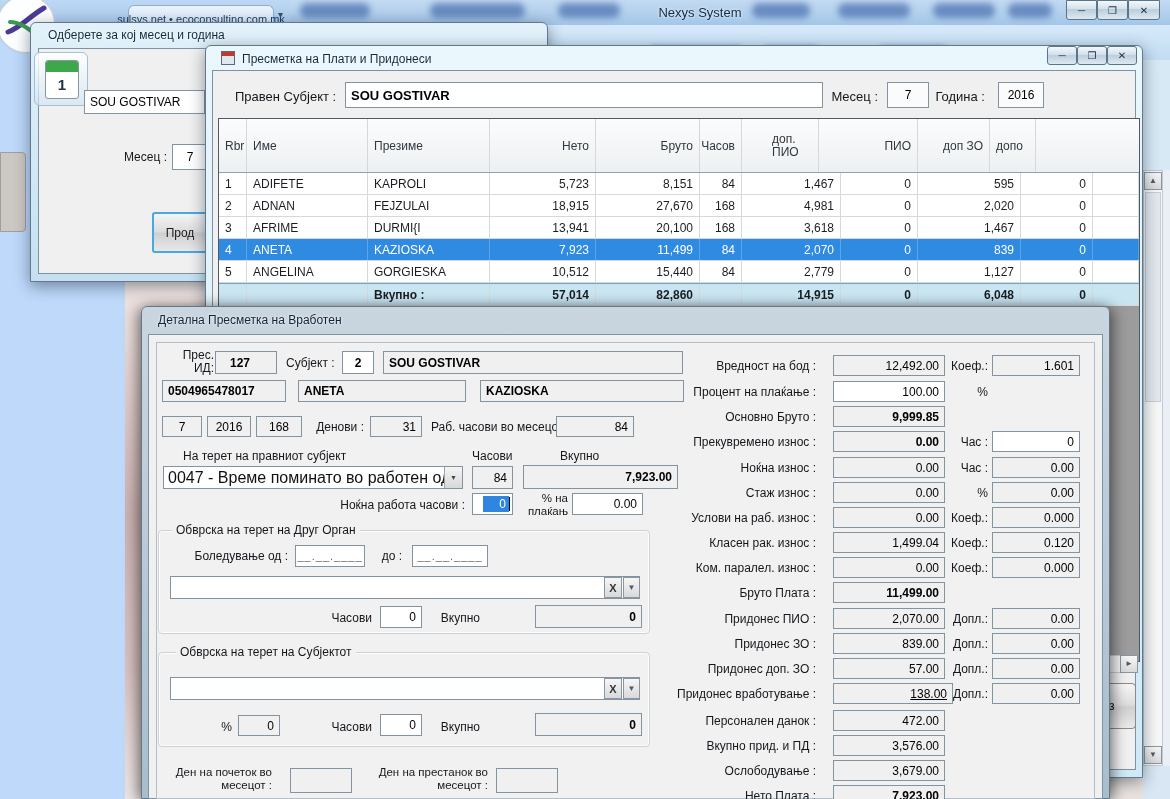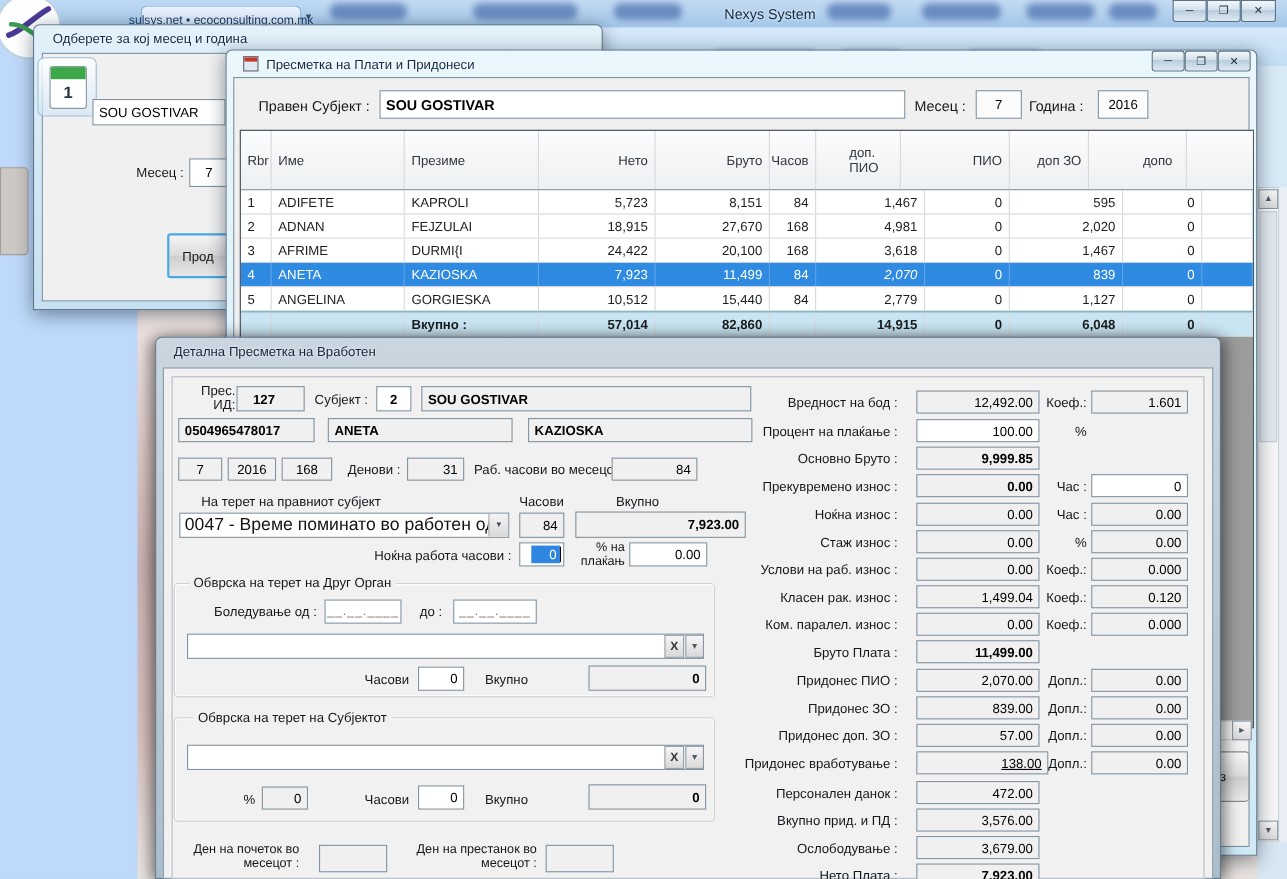--- a/index.html
+++ b/index.html
@@ -182,21 +182,21 @@
       </div>
       <div class="gcell ar" style="width: 77px;">
         <span style="max-width: 40px; white-space: normal; line-height: 13px;">доп. ПИО</span>
       </div>
       <div class="gcell ar" style="width: 99px;">
         <span>ПИО</span>
       </div>
       <div class="gcell ar" style="width: 72px;">
         <span>доп ЗО</span>
       </div>
-      <div class="gcell" style="width: 46px; margin-left: 43px;">
+      <div class="gcell" style="width: 46px;">
         <span>допо</span>
       </div>
     </div>
     <div class="grow gdata" style="height: 21px;">
       <div class="gcell" style="width: 28px;">
         <span>1</span>
       </div>
       <div class="gcell" style="width: 121px;">
         <span>ADIFETE</span>
       </div>
@@ -267,21 +267,21 @@
       <div class="gcell" style="width: 28px;">
         <span>3</span>
       </div>
       <div class="gcell" style="width: 121px;">
         <span>AFRIME</span>
       </div>
       <div class="gcell" style="width: 122px;">
         <span>DURMI{I</span>
       </div>
       <div class="gcell ar" style="width: 106px;">
-        <span>24,422</span>
+        <span>13,941</span>
       </div>
       <div class="gcell ar" style="width: 104px;">
         <span>20,100</span>
       </div>
       <div class="gcell ar" style="width: 42px;">
         <span>168</span>
       </div>
       <div class="gcell ar" style="width: 99px;">
         <span>3,618</span>
       </div>
@@ -310,21 +310,21 @@
       </div>
       <div class="gcell ar" style="width: 106px;">
         <span>7,923</span>
       </div>
       <div class="gcell ar" style="width: 104px;">
         <span>11,499</span>
       </div>
       <div class="gcell ar" style="width: 42px;">
         <span>84</span>
       </div>
-      <div class="gcell ar" style="width: 99px; font-style: italic;">
+      <div class="gcell ar" style="width: 99px;">
         <span>2,070</span>
       </div>
       <div class="gcell ar" style="width: 77px;">
         <span>0</span>
       </div>
       <div class="gcell ar" style="width: 103px;">
         <span>839</span>
       </div>
       <div class="gcell ar" style="width: 72px;">
         <span>0</span>

